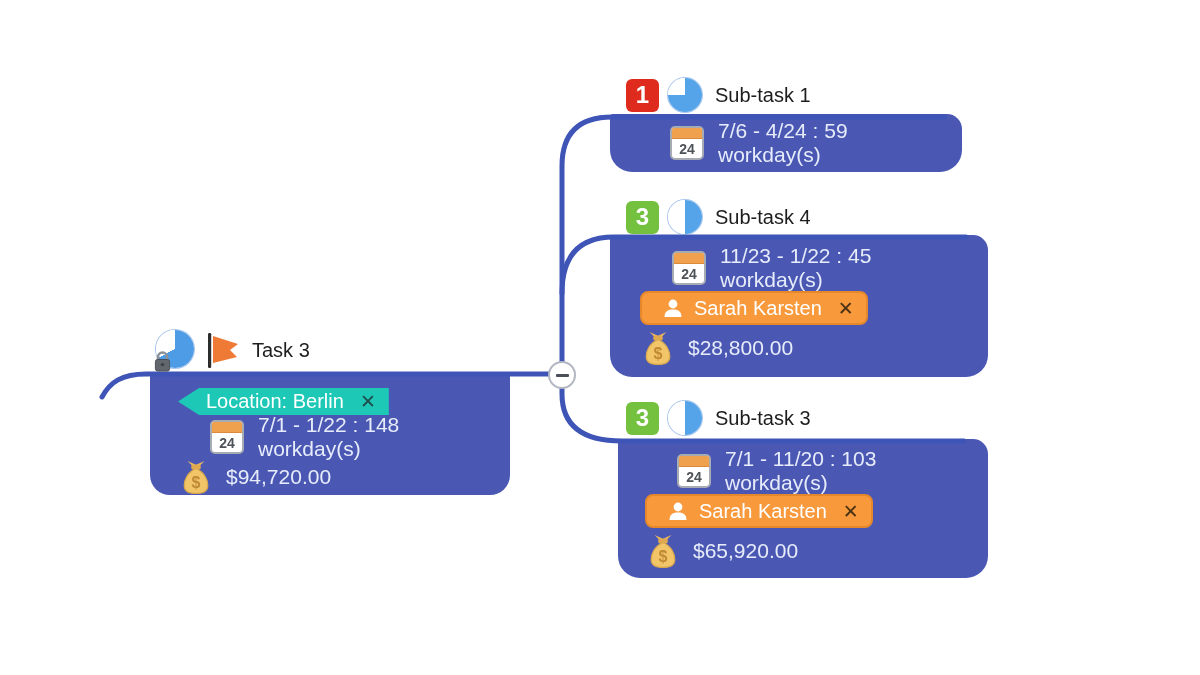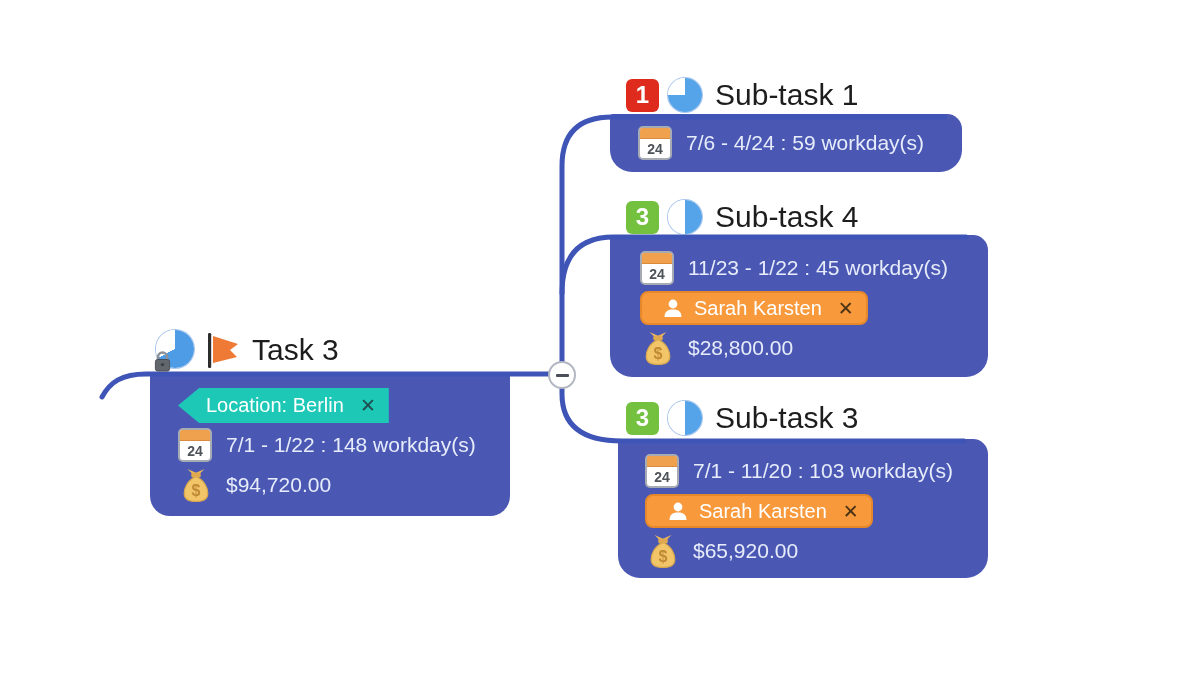--- a/index.html
+++ b/index.html
@@ -4,45 +4,45 @@
 <style>
   html,body{margin:0;padding:0;background:#fff;}
   .canvas{
     position:relative;width:1200px;height:675px;overflow:hidden;background:#ffffff;
     font-family:"Liberation Sans","DejaVu Sans",sans-serif;
   }
   .connectors{position:absolute;left:0;top:0;z-index:2;pointer-events:none;}
   
   .node{position:absolute;z-index:1;background:#4a58b4;color:#e7ecfa;
         display:flex;flex-direction:column;box-sizing:border-box;}
-  .node-task1{left:150px;top:372px;width:360px;height:144px;border-radius:5px 5px 20px 20px;
+  .node-task1{left:150px;top:372px;width:360px;height:123px;border-radius:5px 5px 20px 20px;
               padding:16px 20px 0 28px;gap:4px;}
   .node-sub1{left:610px;top:114px;width:352px;height:58px;border-radius:3px 15px 22px 22px;
              padding:11px 20px 0 28px;}
   .node-sub2{left:610px;top:235px;width:378px;height:142px;border-radius:3px 15px 22px 22px;
              padding:15px 20px 0 30px;gap:5px;}
   .node-sub3{left:618px;top:439px;width:370px;height:139px;border-radius:3px 15px 22px 22px;
              padding:14px 20px 0 27px;gap:5px;}
   .row{display:flex;align-items:center;gap:14px;height:36px;font-size:21px;}
   
   .title-row{position:absolute;z-index:3;display:flex;align-items:center;height:38px;gap:9px;}
-  .title-label{font-size:30px;color:#1d1d1d;margin-left:4px;white-space:nowrap;}
+  .title-label{font-size:20px;color:#1d1d1d;margin-left:4px;white-space:nowrap;}
   .badge{width:33px;height:33px;border-radius:6px;display:flex;align-items:center;justify-content:center;
          color:#fff;font-size:24px;font-weight:bold;}
   .badge-red{background:#df2b1e;}
   .badge-green{background:#74c13f;}
   .pie{width:34px;height:34px;border-radius:50%;box-shadow:0 0 0 1px rgba(110,160,225,.6);}
   .pie-50{background:conic-gradient(#55a3e8 0 180deg,#ffffff 180deg 360deg);}
   .pie-75{background:conic-gradient(#55a3e8 0 270deg,#ffffff 270deg 360deg);}
   .pie-task1{background:conic-gradient(#4f9ce6 0 242deg,#ffffff 242deg 360deg);width:38px;height:38px;}
   .pie-wrap{position:relative;width:40px;height:40px;}
   .lock-svg{position:absolute;left:-4px;bottom:-3px;}
   
   .cal{position:relative;width:34px;height:34px;background:#fff;border:2px solid #a7abb3;
-       border-radius:5px;box-sizing:border-box;flex:0 0 auto;}
+       border-radius:5px;box-sizing:border-box;flex:0 0 auto;margin-left:32px;}
   .cal .band{position:absolute;left:0;top:0;right:0;height:10px;background:#f0a14d;
              border-radius:2px 2px 0 0;border-bottom:1px solid #db8a3c;}
   .cal .day{position:absolute;left:0;right:0;bottom:1px;text-align:center;
             font-size:14px;font-weight:bold;color:#4e5358;}
   .money-svg{flex:0 0 auto;margin-left:2px;}
   
   .tag-location{display:inline-flex;align-items:center;align-self:flex-start;height:35px;
       background:#1dc9b6;color:#fff;font-size:20px;padding:0 13px 0 28px;gap:14px;
       clip-path:polygon(0 50%, 10% 0, 100% 0, 100% 100%, 10% 100%);}
   .tag-resource{display:inline-flex;align-items:center;align-self:flex-start;height:34px;

